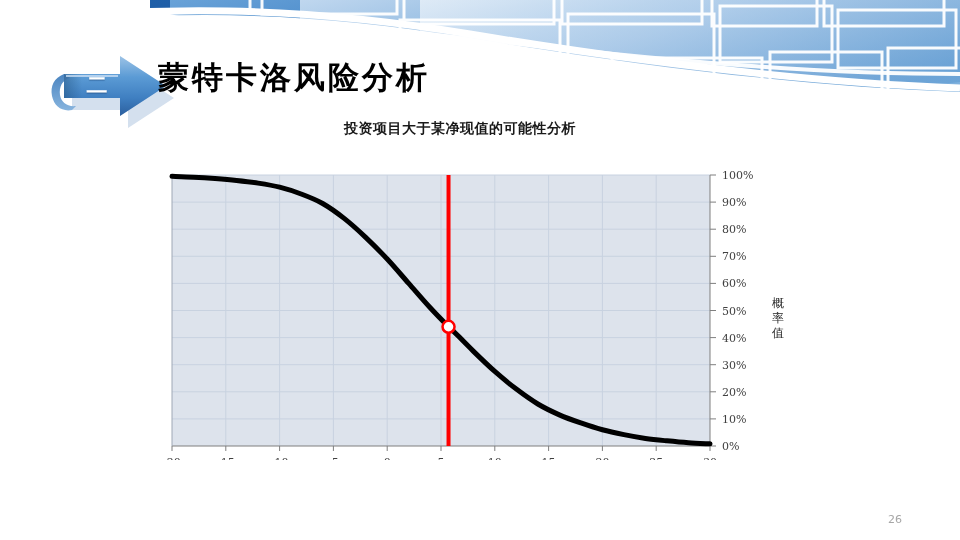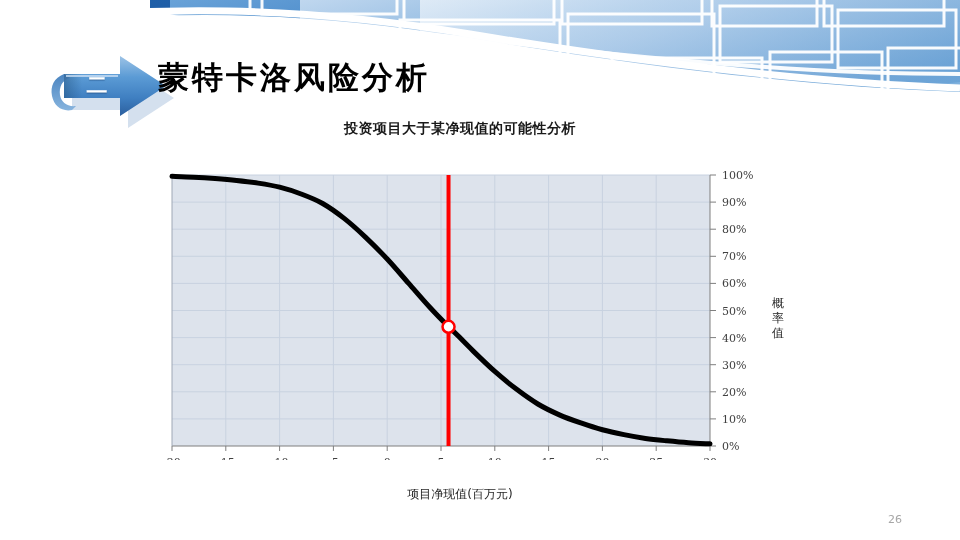--- a/index.html
+++ b/index.html
@@ -253,19 +253,18 @@
       <g id="series-g">
           <path d="M72.00,16.36 C75.59,16.49 86.35,16.81 93.52,17.17 C100.69,17.53 107.87,17.98 115.04,18.52 C122.21,19.07 129.39,19.65 136.56,20.42 C143.73,21.19 150.91,22.00 158.08,23.13 C165.25,24.26 172.43,25.39 179.60,27.19 C186.77,29.00 193.95,31.26 201.12,33.97 C208.29,36.68 215.47,39.39 222.64,43.45 C229.81,47.52 236.99,52.71 244.16,58.36 C251.33,64.01 258.51,70.55 265.68,77.33 C272.85,84.10 280.03,91.33 287.20,99.01 C294.37,106.69 301.55,115.27 308.72,123.40 C315.89,131.53 323.60,140.56 330.24,147.79 C336.88,155.02 344.95,163.15 348.53,166.76 C352.12,170.37 347.64,165.41 351.76,169.47 C355.88,173.53 366.11,184.15 373.28,191.15 C380.45,198.15 387.63,205.15 394.80,211.47 C401.97,217.80 409.15,223.67 416.32,229.09 C423.49,234.51 430.67,239.70 437.84,244.00 C445.01,248.29 452.19,251.67 459.36,254.84 C466.53,258.00 473.71,260.48 480.88,262.96 C488.05,265.45 495.23,267.80 502.40,269.74 C509.57,271.68 516.75,273.17 523.92,274.62 C531.09,276.06 538.27,277.37 545.44,278.41 C552.61,279.45 559.79,280.13 566.96,280.85 C574.13,281.57 581.31,282.25 588.48,282.75 C595.65,283.24 606.41,283.65 610.00,283.83" fill="none" stroke="#000000" stroke-width="5" stroke-linecap="round" stroke-linejoin="round"></path>
         </g>
       <g id="annot-g">
           <line x1="348.532" y1="15" x2="348.532" y2="286" stroke="#ff0000" stroke-width="4"></line>
           <circle cx="348.532" cy="166.76" r="6" fill="#ffffff" stroke="#ff0000" stroke-width="2.5"></circle>
         </g>
     </svg>
   </div>
 
-  <div class="x-axis-label">项目净现值(百万元)</div>
   <div class="y-axis-label">概率
 值</div>
 
   <div class="page-number">26</div>
 
 </div>
 
 </body></html>

